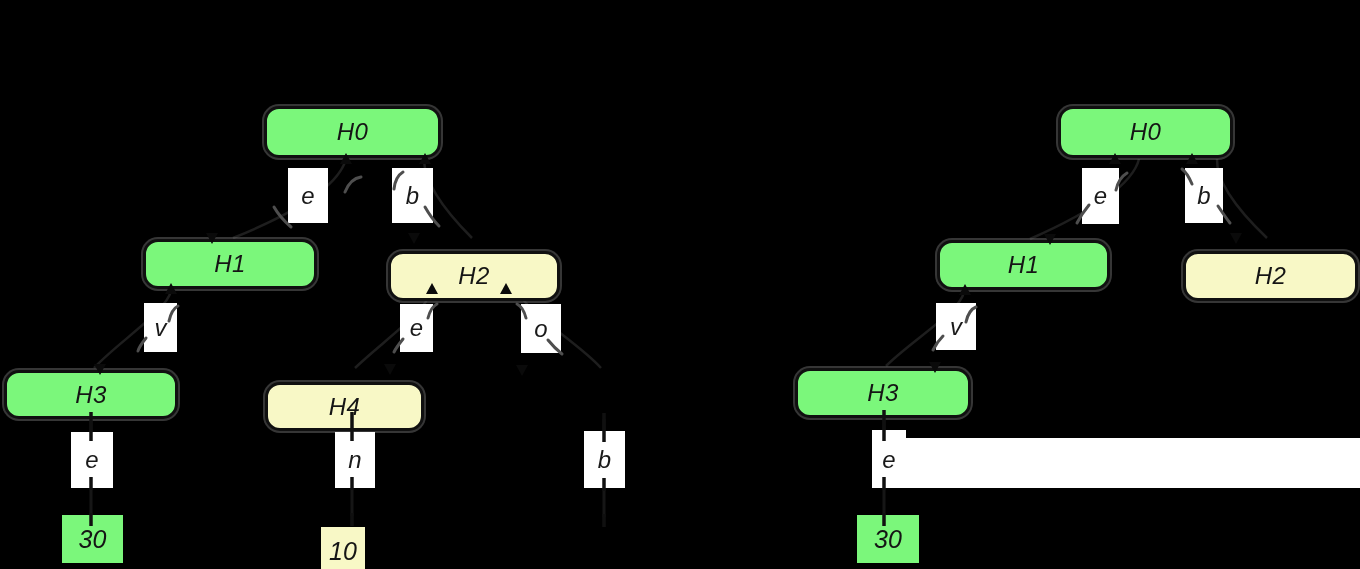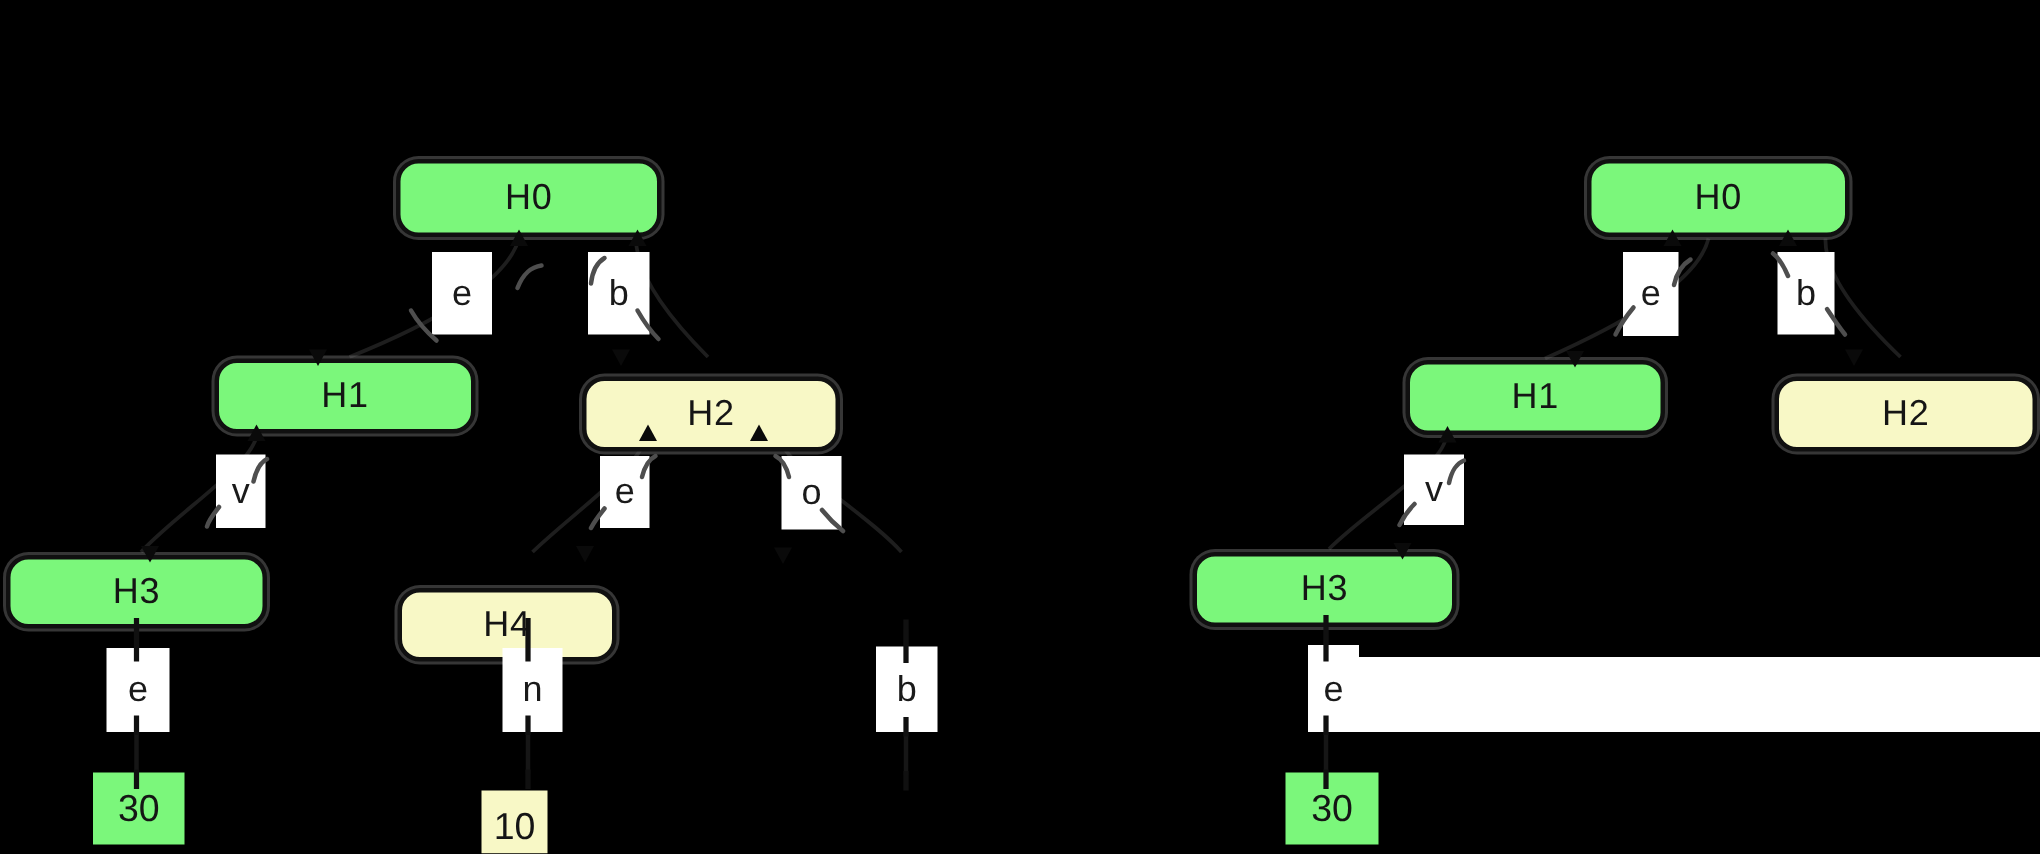--- a/index.html
+++ b/index.html
@@ -2,20 +2,21 @@
 <html><head>
 <meta charset="utf-8">
 <style>
   html,body{margin:0;padding:0;background:#000;}
   #canvas{
     position:relative;
     width:1360px;height:569px;
     background:#000;
     overflow:hidden;
     font-family:"Liberation Sans", sans-serif;
+    font-style:italic;
   }
   .layer{position:absolute;left:0;top:0;pointer-events:none;}
   .node{
     position:absolute;
     display:flex;align-items:center;justify-content:center;
     border:3px solid #101010;
     border-radius:15px;
     font-size:24px;color:#151515;
     box-shadow:0 0 0 2px rgba(120,120,120,0.45);
     box-sizing:border-box;
@@ -70,21 +71,21 @@
     </div>
   <div class="node green" style="left:143px;top:239px;width:174px;height:50px;">
       <span>H1</span>
     </div>
   <div class="node yellow" style="left:388px;top:239px;width:172px;height:50px;">
       <span>H2</span>
     </div>
   <div class="node green" style="left:4px;top:370px;width:174px;height:49px;">
       <span>H3</span>
     </div>
-  <div class="node yellow" style="left:265px;top:380px;width:146px;height:49px;justify-content:center;">
+  <div class="node yellow" style="left:265px;top:370px;width:159px;height:49px;justify-content:center;">
       <span>H4</span>
     </div>
   <div class="leaf green" style="left:62px;top:515px;width:61px;height:48px;">
       <span>30</span>
     </div>
   <div class="leaf yellow" style="left:321px;top:515px;width:44px;height:48px;">
       <span>10</span>
     </div>
 
   <div class="node green" style="left:1058px;top:106px;width:175px;height:52px;">

